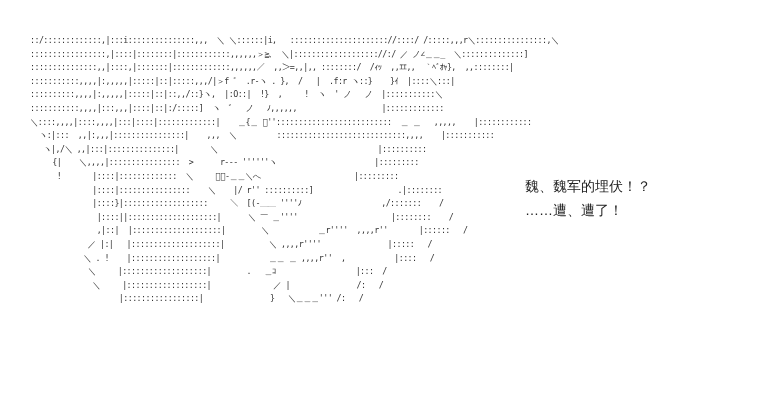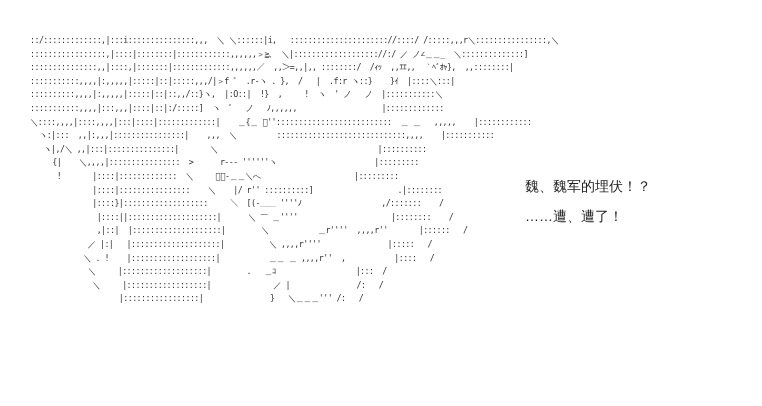--- a/index.html
+++ b/index.html
@@ -1,20 +1,20 @@
 <!DOCTYPE html>
 <html><head>
 <meta charset="utf-8">
 <style>
   html,body{margin:0;padding:0;background:#fff;}
   body{width:762px;height:406px;position:relative;overflow:hidden;}
   .art{position:absolute;left:30px;top:34px;margin:0;font-family:"DejaVu Sans Mono",monospace;font-size:8.4px;line-height:13.6px;color:#333;white-space:pre;letter-spacing:-0.6px;}
   .dialog{position:absolute;left:525px;font-family:Liberation Sans, sans-serif;font-size:14px;color:#222;white-space:pre;}
   .d1{top:178px;}
-  .d2{top:208px;}
+  .d2{top:202px;}
 </style>
 </head>
 <body>
 
 <pre class="art"><span>::/:::::::::::::,|:::i:::::::::::::::,,,  ＼ ＼::::::|i,   :::::::::::::::::::::://::::/ /:::::,,,r＼::::::::::::::::,＼</span>
 <span>:::::::::::::::::,|::::|::::::::|::::::::::::,,,,,,＞≧､  ＼|::::::::::::::::::://:/ ／ ノ∠＿＿_  ＼::::::::::::::]</span>
 <span>:::::::::::::::,,|::::,|:::::::|:::::::::::::,,,,,,／  ,,＞=,,|,, ::::::::/  /ｨｯ  ,,ｴｴ,,  ｀ﾍﾞｵｬ},  ,,::::::::|</span>
 <span>:::::::::::,,,,|:,,,,,|:::::|::|:::::,,,/|＞f ﾞ  .r-ヽ . },  /   |  .f:r ヽ::}    }ｲ  |::::＼:::|</span>
 <span>::::::::::,,,,|:,,,,,|:::::|::|::,,/::}ヽ,  |:O::|  !}  ,     !  ヽ  ' ノ   ノ  |:::::::::::＼</span>
 <span>:::::::::::,,,,|:::,,,|::::|::|:/:::::]  ヽ  ﾞ   ノ   ﾉ,,,,,,                   |:::::::::::::</span>

